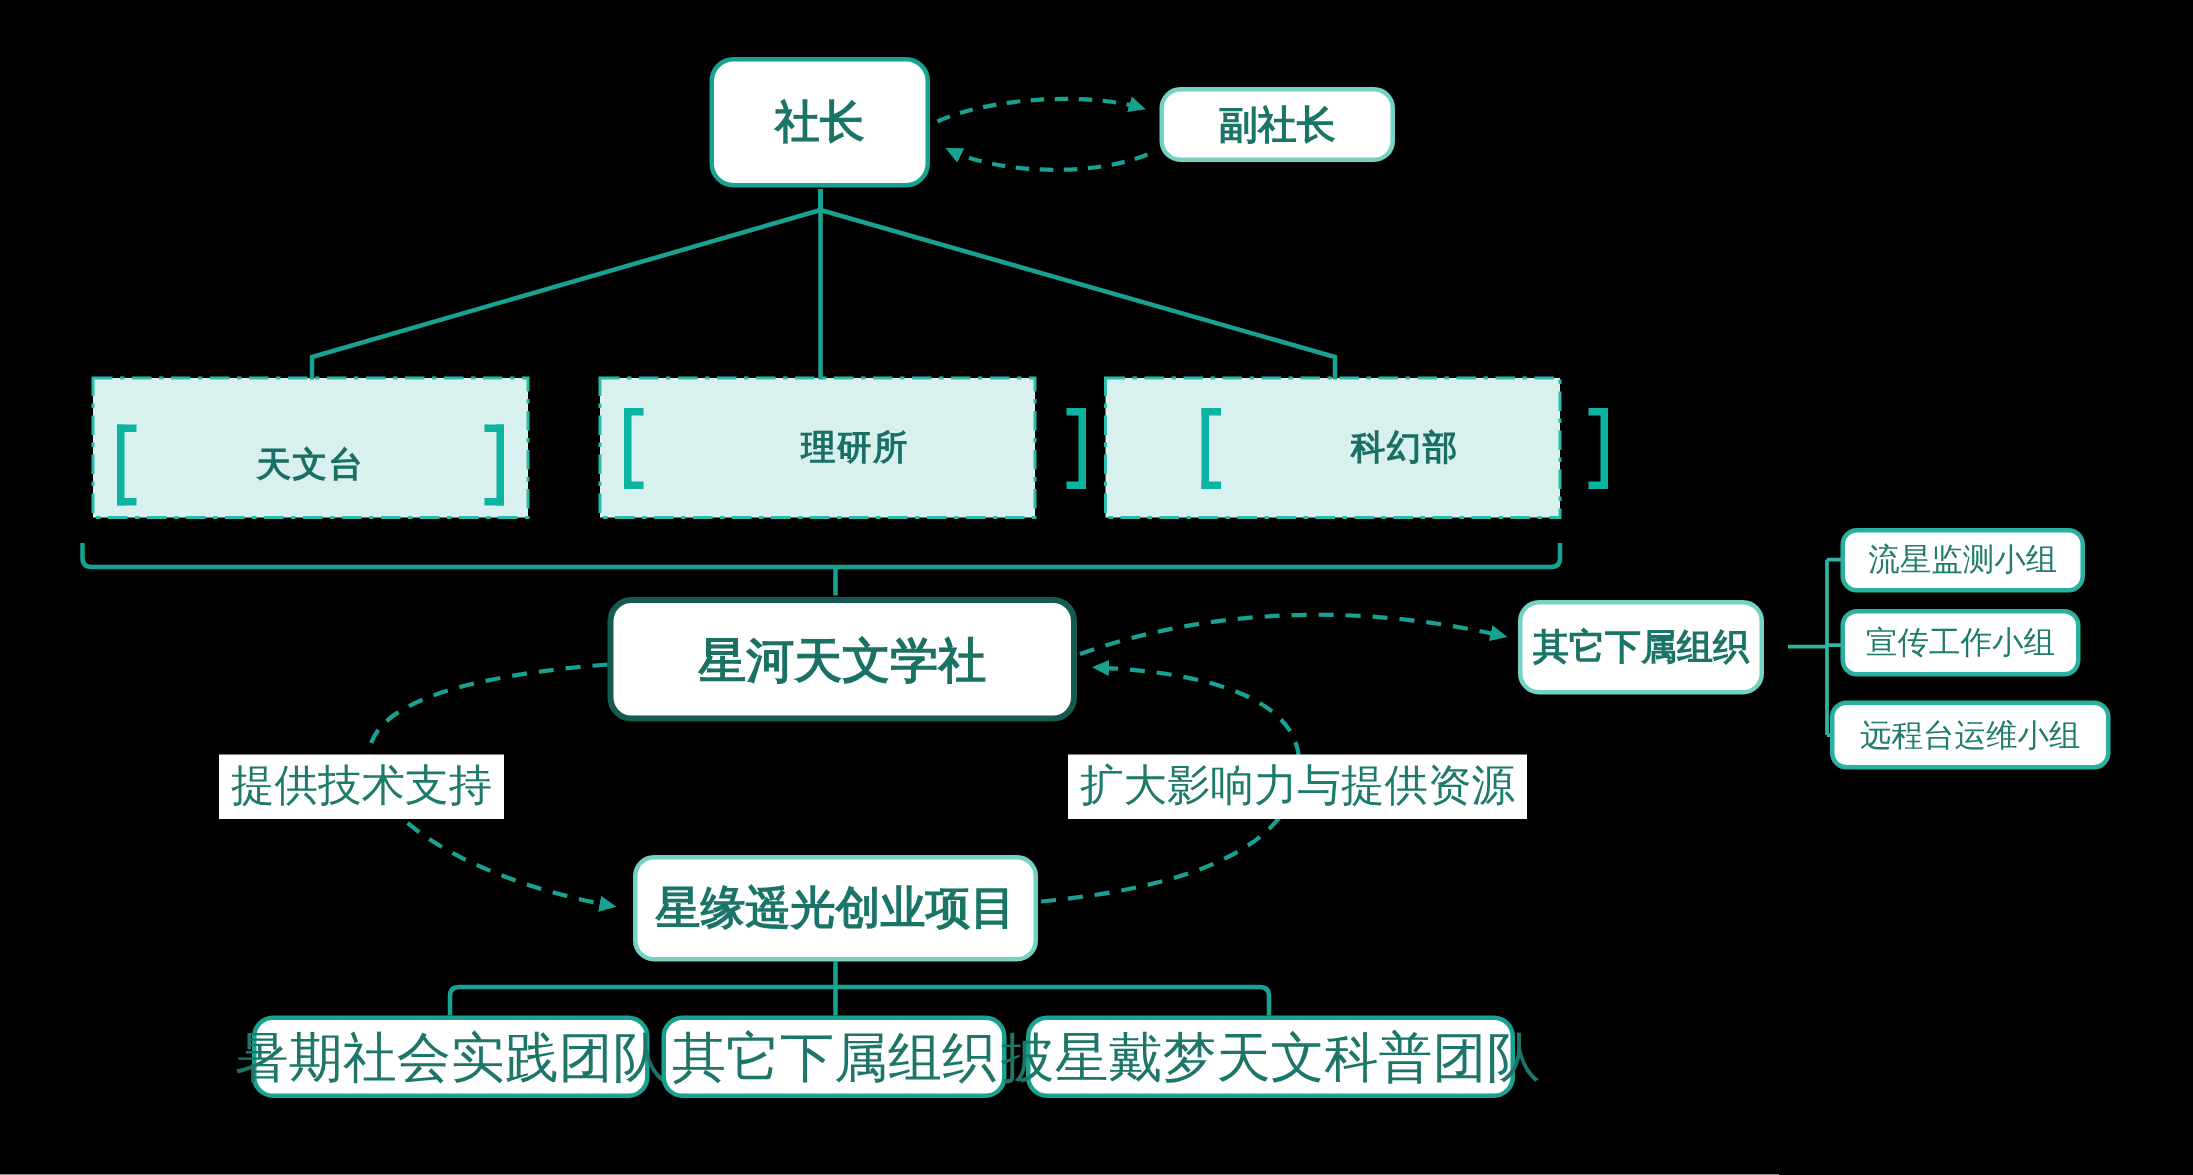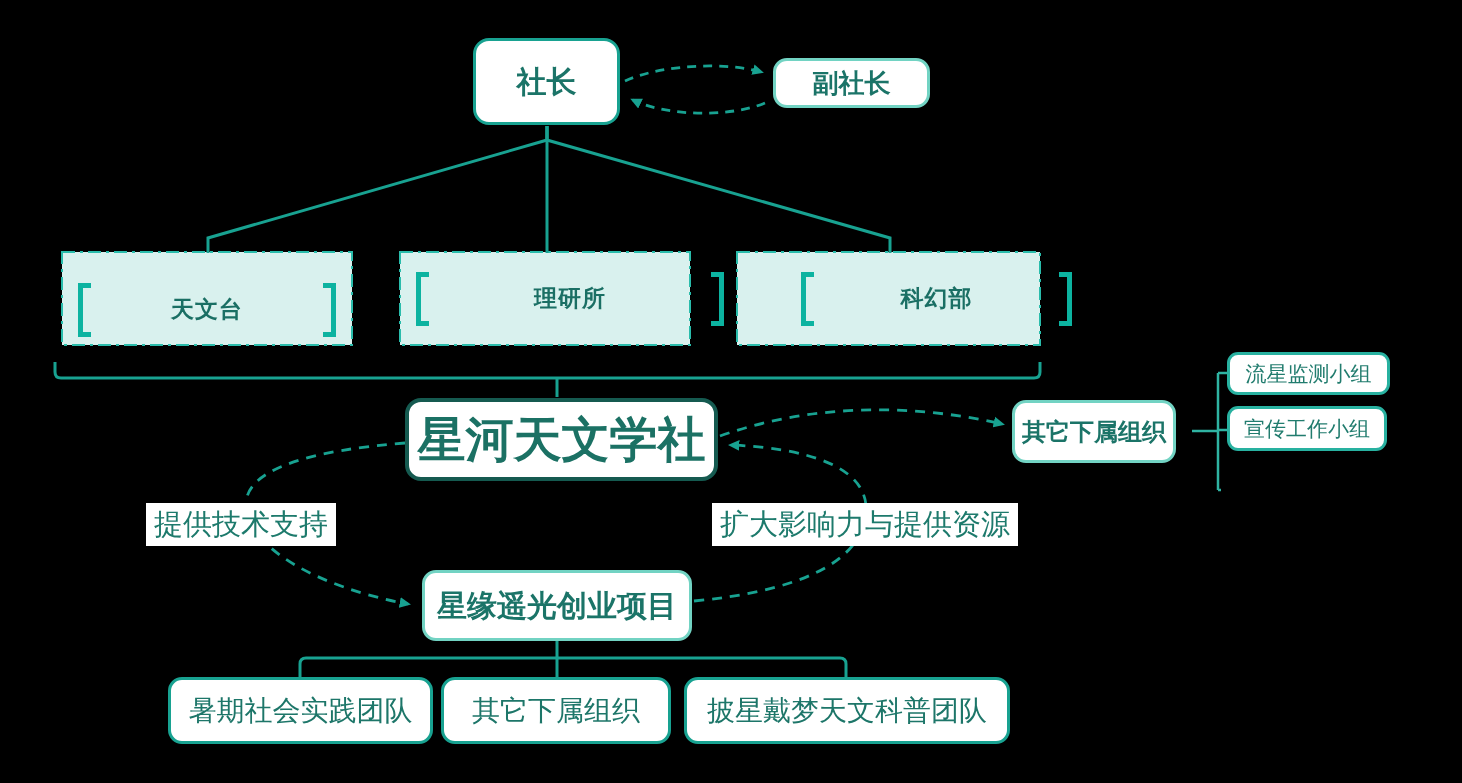--- a/index.html
+++ b/index.html
@@ -27,28 +27,28 @@
   }
   .president{left:473px;top:38px;width:147px;height:87px;border:3.5px solid var(--accent);font-size:30px;border-radius:16px;}
   .vice{left:773px;top:58px;width:157px;height:50px;border:3px solid var(--light-border);font-size:26px;}
   .dept{background:transparent;border:none;border-radius:0;font-size:23px;letter-spacing:1px;color:#1A6F64;}
   .dept-0{left:62px;top:252px;width:290px;height:115px;}
   .dept-1{left:400px;top:252px;width:340px;height:93px;}
   .dept-2{left:737px;top:252px;width:303px;height:93px;margin-left:48px;}
   .brk{position:absolute;top:50%;transform:translateY(-50%);width:13px;height:54px;box-sizing:border-box;z-index:1;}
   .brk-l{left:16px;border-left:5px solid var(--bracket);border-top:5px solid var(--bracket);border-bottom:5px solid var(--bracket);}
   .brk-r{right:16px;border-right:5px solid var(--bracket);border-top:5px solid var(--bracket);border-bottom:5px solid var(--bracket);}
-  .society{left:405px;top:398px;width:313px;height:83px;border:4px solid var(--dark-border);font-size:48px;border-radius:16px;color:#1B7164;}
+  .society{left:405px;top:398px;width:313px;height:83px;border:4px solid var(--dark-border);font-size:32px;border-radius:16px;color:#1B7164;}
   .other{left:1012px;top:400px;width:164px;height:63px;border:3px solid var(--light-border);font-size:24px;}
   .subgroup{border:3px solid var(--subgroup-border);border-radius:11px;font-size:21px;font-weight:400;color:#217C6E;text-align:center;}
   .sub-0{left:1227px;top:352px;width:163px;height:43px;}
   .sub-1{left:1227px;top:406px;width:160px;height:45px;}
   .sub-2{left:1220px;top:467px;width:187px;height:46px;}
   .project{left:422px;top:570px;width:270px;height:71px;border:3px solid var(--light-border);font-size:30px;}
-  .team{top:677px;height:67px;border:3.5px solid var(--accent);font-size:28px;font-weight:400;color:#1D7669;}
+  .team{top:677px;height:55px;border:3.5px solid var(--accent);font-size:36px;font-weight:400;color:#1D7669;}
   .team-0{left:168px;width:265px;}
   .team-1{left:441px;width:230px;}
   .team-2{left:684px;width:326px;}
   .edge-label{
     position:absolute;z-index:3;background:#ffffff;color:var(--mid-text);
     font-size:29px;padding:4px 8px;white-space:nowrap;line-height:1.2;
   }
   .lbl-tech{left:146px;top:503px;}
   .lbl-infl{left:712px;top:503px;}
 </style>
@@ -110,20 +110,21 @@
     <span>科幻部</span>
     <span class="brk brk-r"></span>
   </div>
 
   <div class="box society">星河天文学社</div>
 
   <div class="box other">其它下属组织</div>
 
   <div class="box subgroup sub-0">流星监测小组</div>
   <div class="box subgroup sub-1">宣传工作小组</div>
+  <div class="box subgroup sub-2">远程台运维小组</div>
 
   <div class="box project">星缘遥光创业项目</div>
 
   <div class="box team team-0">暑期社会实践团队</div>
   <div class="box team team-1">其它下属组织</div>
   <div class="box team team-2">披星戴梦天文科普团队</div>
 
   <div class="edge-label lbl-tech">提供技术支持</div>
   <div class="edge-label lbl-infl">扩大影响力与提供资源</div>
 

